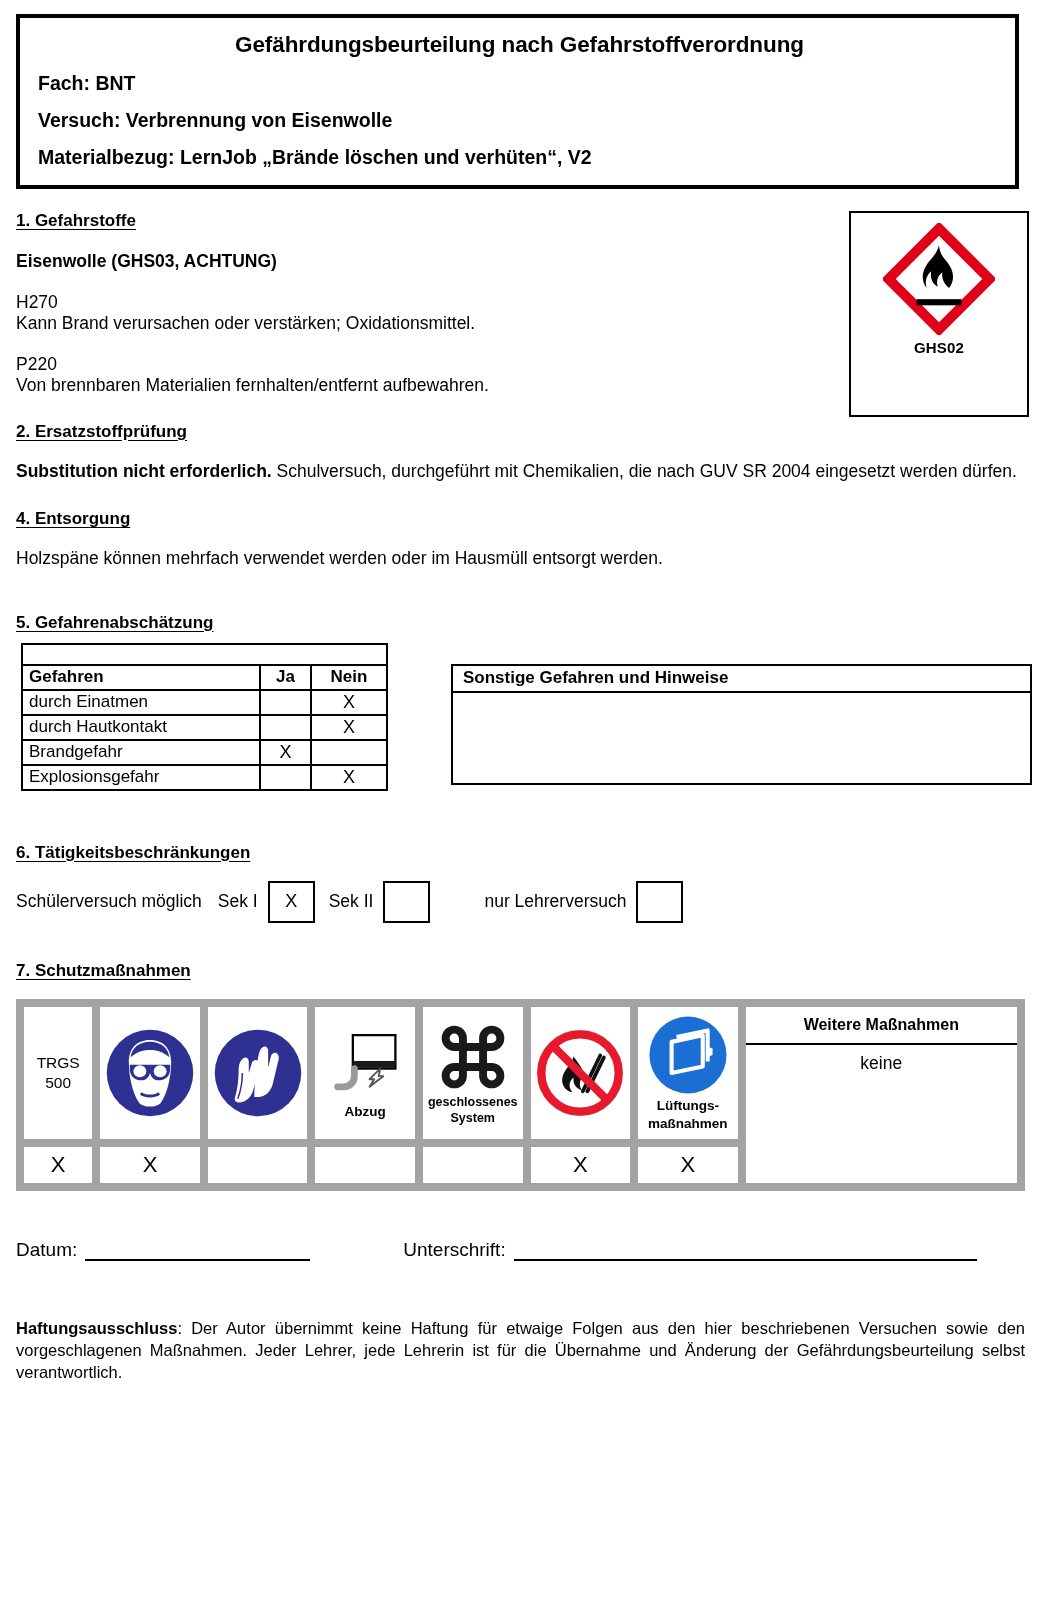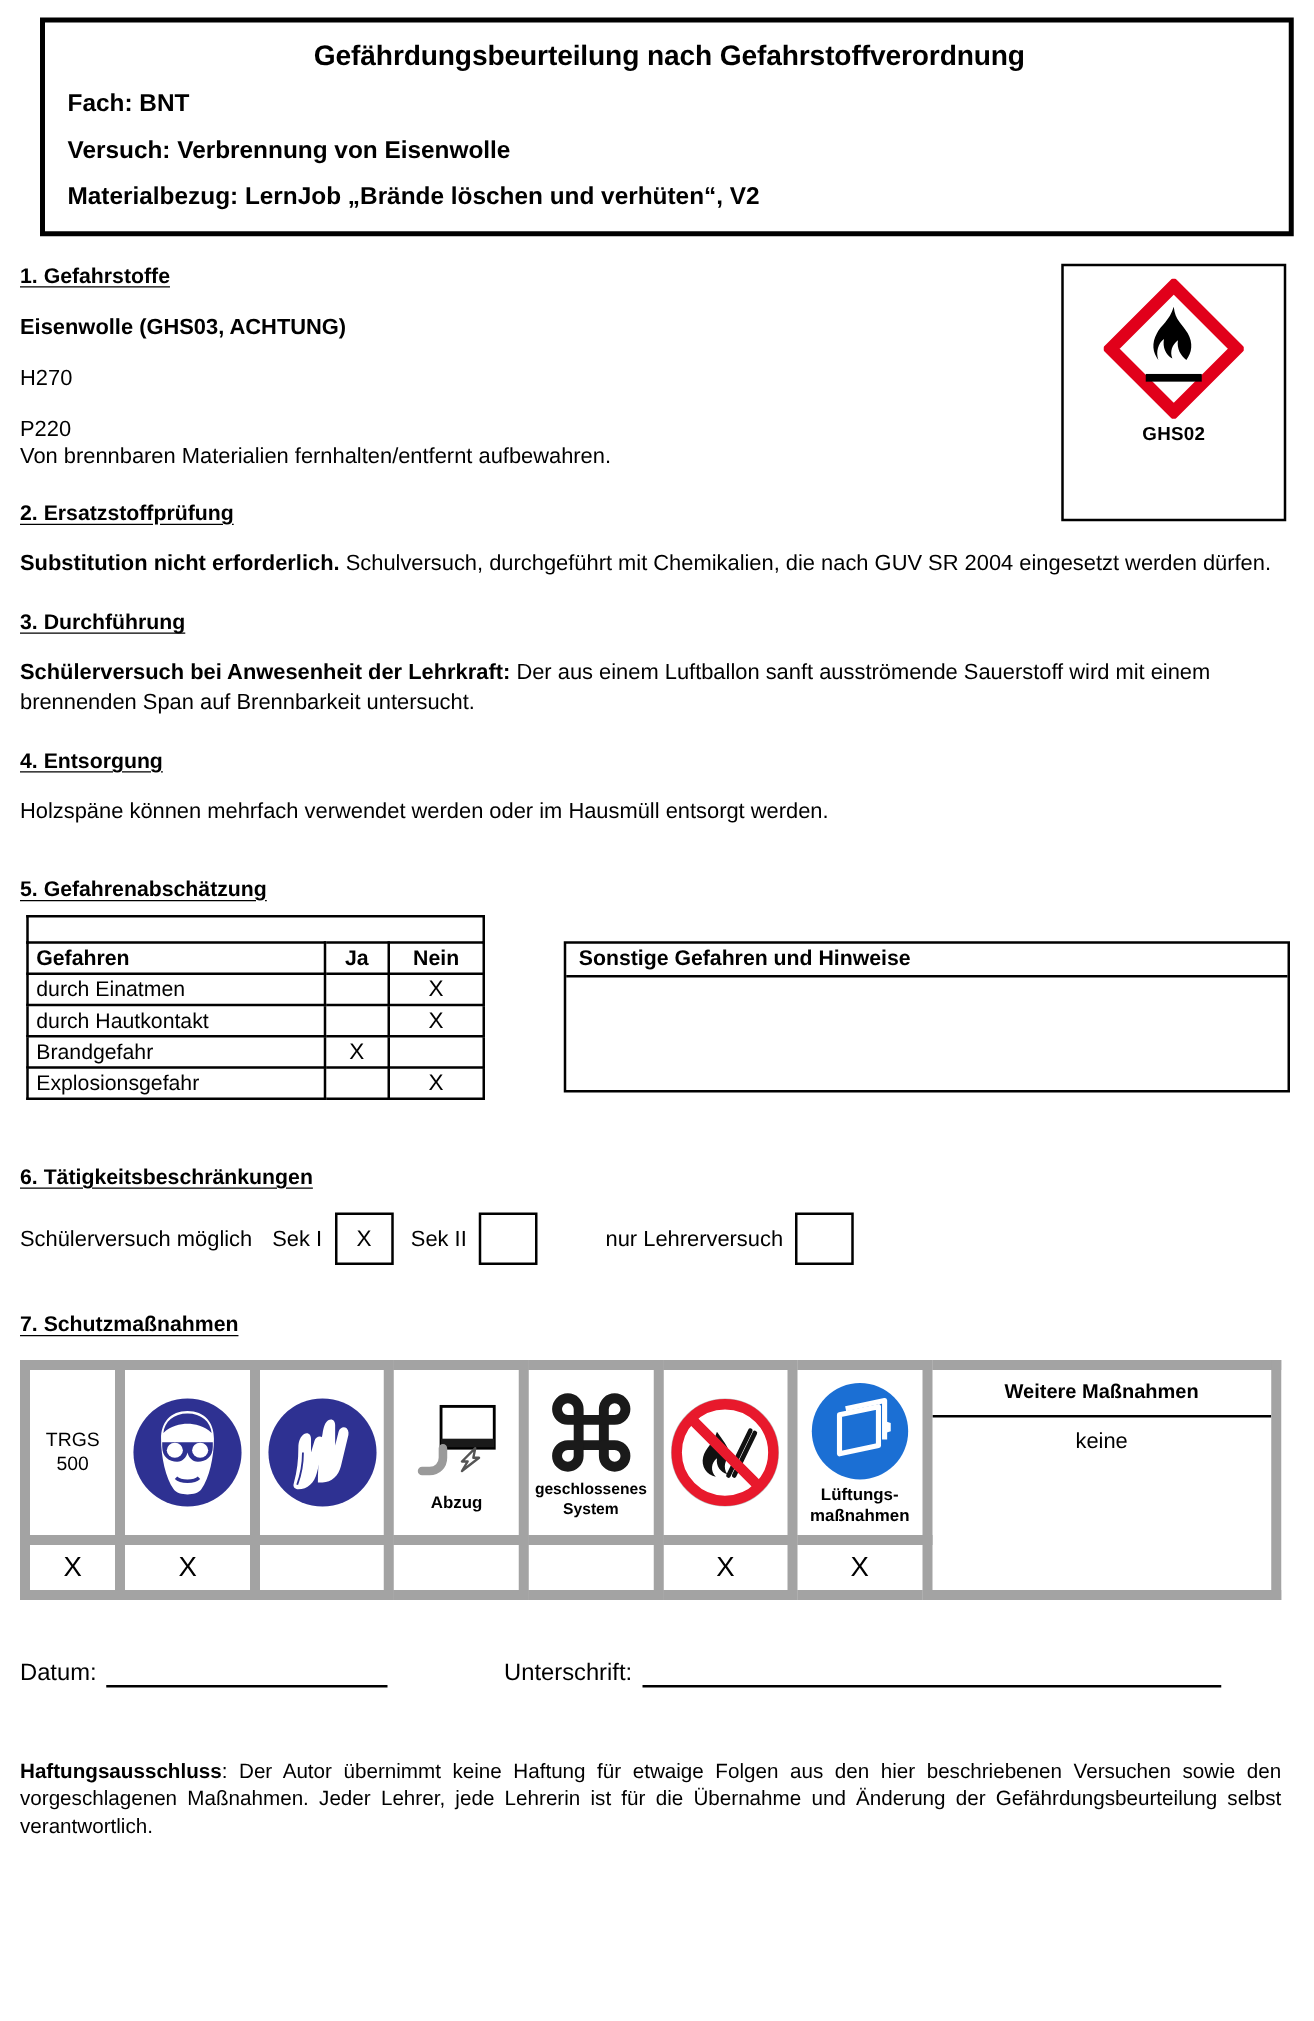--- a/index.html
+++ b/index.html
@@ -20,21 +20,21 @@
     position: relative;
     width: 1051px;
     height: 1617px;
     box-sizing: border-box;
     padding: 0 16px;
   }
 
   
   .header-box {
     border: 4px solid #000;
-    margin: 14px 0 0 16px;
+    margin: 14px 0 0 0;
     padding: 10px 14px 14px 18px;
     box-sizing: border-box;
     width: 1003px;
   }
   .header-title {
     text-align: center;
     font-weight: bold;
     font-size: 22.5px;
     letter-spacing: -0.1px;
     margin: 4px 0 14px 0;
@@ -264,20 +264,21 @@
     <div class="header-line">Versuch: Verbrennung von Eisenwolle</div>
     <div class="header-line">Materialbezug: LernJob „Brände löschen und verhüten“, V2</div>
   </div>
 
   <div class="s1-wrap">
     <div class="s1-text">
       <div class="sec-head">1. Gefahrstoffe</div>
       <div class="s1-sub">Eisenwolle (GHS03, ACHTUNG)</div>
       <div class="hp-block">
         <div class="code">H270</div>
+        <div class="phrase">Kann Brand verursachen oder verstärken; Oxidationsmittel.</div>
       </div>
       <div class="hp-block">
         <div class="code">P220</div>
         <div class="phrase">Von brennbaren Materialien fernhalten/entfernt aufbewahren.</div>
       </div>
     </div>
 
     <div class="ghs-box">
       <svg class="ghs-pic" viewBox="0 0 100 100">
         <polygon points="50,5 95,50 50,95 5,50" fill="#ffffff" stroke="#E1001A" stroke-width="9"></polygon>
@@ -291,24 +292,20 @@
       </svg>
       <div class="ghs-label">GHS02</div>
     </div>
   </div>
 
   <div class="gap-sec">
     <div class="sec-head">2. Ersatzstoffprüfung</div>
     <p class="body-text just gap-par" style="width:1009px"><span class="bold">Substitution nicht erforderlich.</span><span> Schulversuch, durchgeführt mit Chemikalien, die nach GUV SR 2004 eingesetzt werden dürfen.</span></p>
   </div>
 
-  <div class="gap-sec">
-    <div class="sec-head">3. Durchführung</div>
-    <p class="body-text gap-par" style="width:1015px"><span class="bold">Schülerversuch bei Anwesenheit der Lehrkraft:</span><span> Der aus einem Luftballon sanft ausströmende Sauerstoff wird mit einem brennenden Span auf Brennbarkeit untersucht.</span></p>
-  </div>
 
   <div class="gap-sec">
     <div class="sec-head">4. Entsorgung</div>
     <p class="body-text gap-par">Holzspäne können mehrfach verwendet werden oder im Hausmüll entsorgt werden.</p>
   </div>
 
   <div style="margin-top:42px">
     <div class="sec-head">5. Gefahrenabschätzung</div>
 
     <div class="s5-area">

